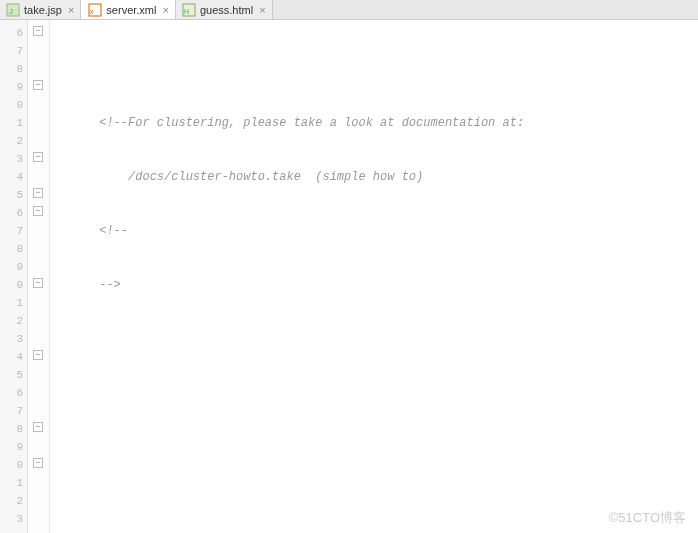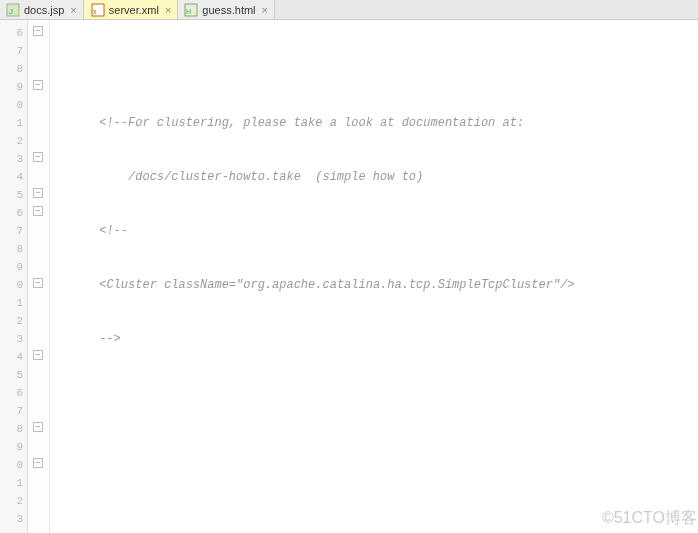--- a/index.html
+++ b/index.html
@@ -26,21 +26,21 @@
   }
   .tab {
     display: flex;
     align-items: center;
     padding: 0 6px;
     border-right: 1px solid #ccc;
     gap: 4px;
     background: #ededed;
     cursor: pointer;
   }
-  .tab.active { background: #fef9c3; padding-left: 7px; }
+  .tab.active { background: #ffffff; padding-left: 7px; }
   .tab .icon { width: 14px; height: 14px; display:inline-flex; align-items:center; justify-content:center; }
   .tab .close { color:#888; margin-left:2px; }
   .editor {
     display: flex;
     height: calc(100% - 20px);
     background: #fff;
   }
   .gutter {
     width: 28px;
     background: #f7f7f7;
@@ -69,36 +69,36 @@
   }
   .line { height: 18px; padding-left: 6px; }
   .gline { height:18px; }
   .comment { color: #999; }
   .foldmark {
     position:absolute; left:5px; width:10px; height:10px;
     border:1px solid #bbb; background:#fff; font-size:9px; line-height:8px;
     text-align:center; color:#888; font-style:normal;
   }
   .watermark {
-    position:absolute; right:1px; bottom:6px; color:#ccc;
-    font-family: sans-serif; font-style: normal; font-size: 16px;
+    position:absolute; right:12px; bottom:6px; color:#ccc;
+    font-family: sans-serif; font-style: normal; font-size: 13px;
   }
 </style>
 </head>
 <body>
 
 <div class="tabbar">
   <div class="tab">
     <span class="icon">
       <svg width="14" height="14">
           <rect x="1" y="1" width="12" height="12" fill="#d7e8c7" stroke="#9db57f"></rect>
           <text x="3" y="11" font-size="8" fill="#4a6" font-family="sans-serif">J</text>
         </svg>
     </span>
-    <span>docs.jsp</span>
+    <span>take.jsp</span>
     <span class="close">×</span>
   </div>
   <div class="tab active">
     <span class="icon">
       <svg width="14" height="14">
           <rect x="1" y="1" width="12" height="12" fill="#fff" stroke="#c60"></rect>
           <text x="2" y="11" font-size="7" fill="#c60" font-family="sans-serif">x</text>
         </svg>
     </span>
     <span>server.xml</span>
@@ -157,21 +157,20 @@
     <div class="foldmark" style="top:330px">−</div>
     <div class="foldmark" style="top:402px">−</div>
     <div class="foldmark" style="top:438px">−</div>
   </div>
 
   <div class="code">
     <div class="line"></div>
     <div class="line comment">      <span>&lt;!--For clustering, please take a look at documentation at:</span></div>
     <div class="line comment">      <span>    /docs/cluster-howto.take  (simple how to)</span></div>
     <div class="line comment">      <span>&lt;!--</span></div>
-    <div class="line comment">      <span>&lt;</span><span>Cluster</span> <span>className</span><span>=</span><span>"org.apache.catalina.ha.tcp.SimpleTcpCluster"</span><span>/&gt;</span></div>
     <div class="line comment">      <span>--&gt;</span></div>
     <div class="line"></div>
     
     
     
     
     
     
     
     

